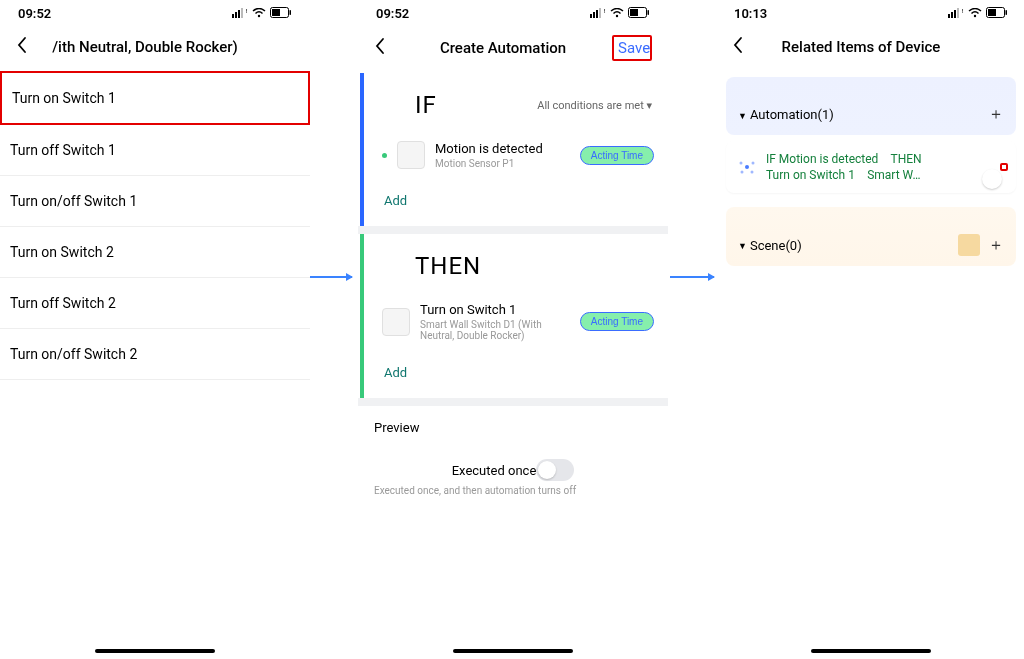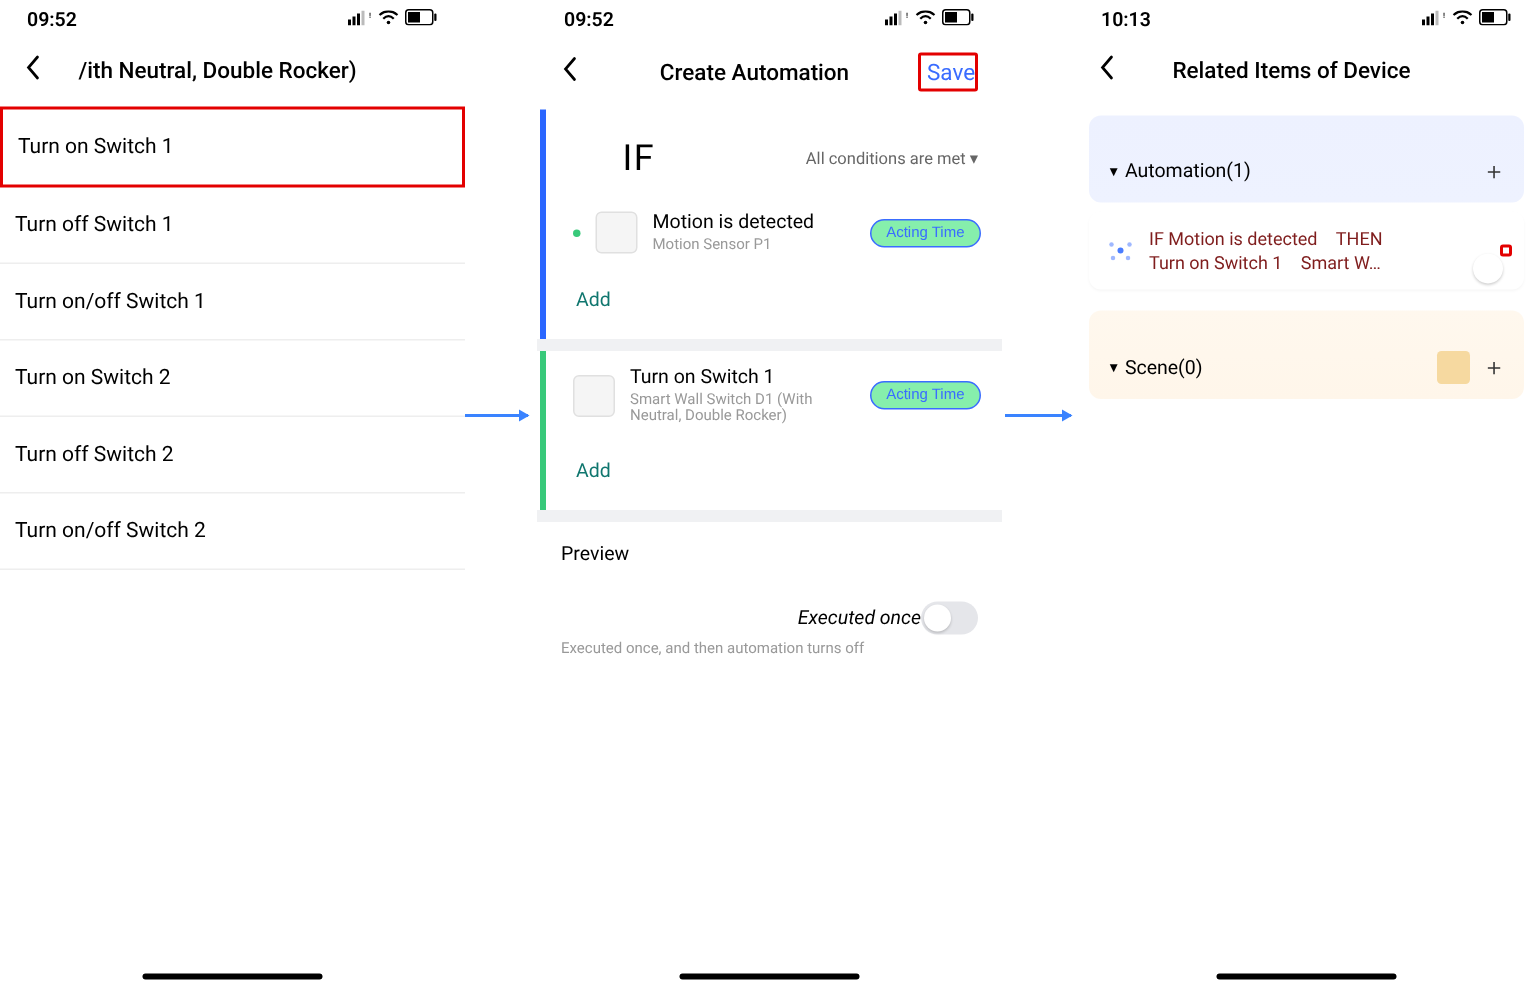--- a/index.html
+++ b/index.html
@@ -115,24 +115,23 @@
     background:#86efac;
   }
   .add-link { color:#0f766e; font-size:13px; padding:14px 20px 18px; display:block;}
   .preview {
     padding:14px 16px;
     font-size:13px;
     color:#000;
   }
   .exec-row {
     display:flex;
-    justify-content:flex-end;
+    justify-content:center;
     align-items:center;
     padding: 10px 16px 4px;
-    font-style: italic;
   }
   .exec-title { font-size:13px; color:#000; }
   .exec-sub { font-size:10px; color:#999; padding:0 16px; }
   .toggle-off {
     width:38px;height:22px;border-radius:11px;background:#e5e6ea;position:relative;
   }
   .toggle-off::after{
     content:'';position:absolute;left:2px;top:2px;width:18px;height:18px;border-radius:50%;background:#fff;box-shadow:0 1px 2px rgba(0,0,0,.2);
   }
   .toggle-on {
@@ -163,21 +162,21 @@
     display:flex;
     align-items:center;
     gap:10px;
     box-shadow:0 1px 2px rgba(0,0,0,.04);
   }
   .item-icon {
     width:18px;height:18px;
     display:flex;align-items:center;justify-content:center;
     color:#4a7dff;
   }
-  .item-text { flex:1; font-size:12px; color:#7f1d1d; line-height:1.35;}
+  .item-text { flex:1; font-size:12px; color:#15803d; line-height:1.35;}
   .scene-icon {
     width:22px;height:22px;border-radius:3px;
     background:#f6d9a0;
     display:inline-block;
     position:relative;
   }
   .red-box { border:2px solid #e30000; padding:2px 4px; border-radius:2px; display:inline-block;}
   .red-box-tight { border:2px solid #e30000; border-radius:2px; }
 
   
@@ -310,20 +309,23 @@
         <div class="card-sub">Motion Sensor P1</div>
       </div>
       <button class="acting-btn">Acting Time</button>
     </div>
     <span class="add-link">Add</span>
   </div>
 
   <div class="section-divider"></div>
 
   <div class="section-then">
+    <div class="section-head">
+      <h2>THEN</h2>
+    </div>
     <div class="card">
       <span class="device-icon"></span>
       <div class="card-main">
         <div class="card-title">Turn on Switch 1</div>
         <div class="card-sub">Smart Wall Switch D1 (With Neutral, Double Rocker)</div>
       </div>
       <button class="acting-btn">Acting Time</button>
     </div>
     <span class="add-link">Add</span>
   </div>

